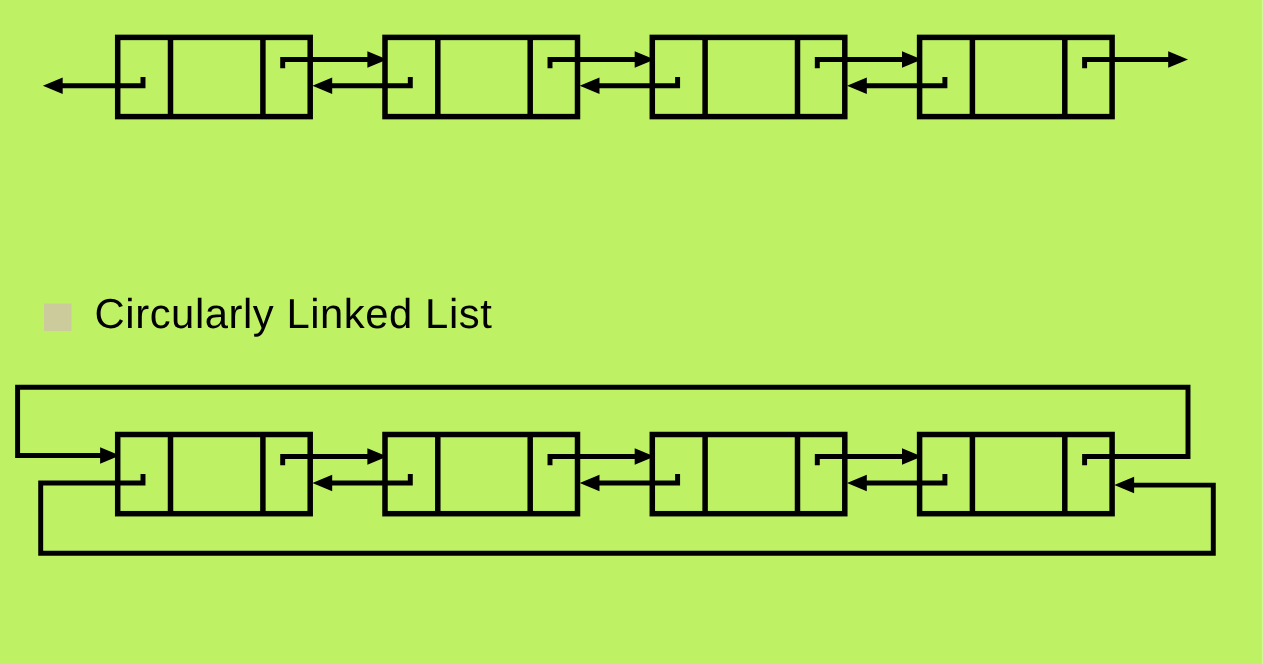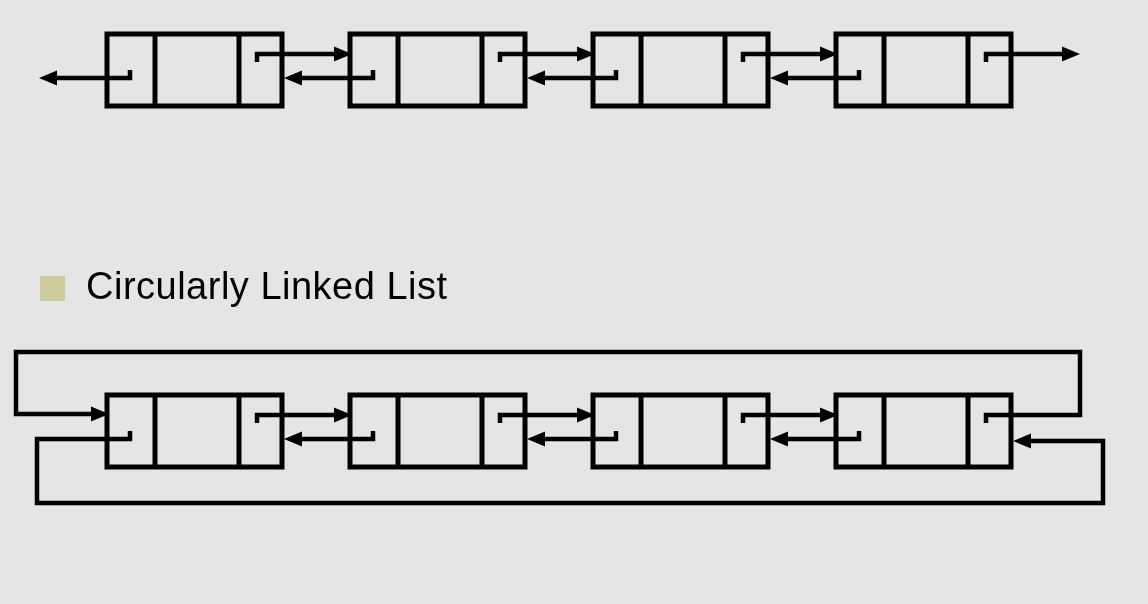--- a/index.html
+++ b/index.html
@@ -1,20 +1,20 @@
 <!DOCTYPE html>
 <html><head>
 <meta charset="utf-8">
 <style>
   html, body { margin: 0; padding: 0; background: #ffffff; }
   .slide {
     position: relative;
     width: 1148px;
     height: 604px;
-    background: #e5e5e5;
+    background: #bef264;
     overflow: hidden;
     font-family: "Liberation Sans", sans-serif;
   }
   .diagram-svg {
     position: absolute;
     left: 0; top: 0;
     width: 1148px; height: 604px;
     display: block;
   }
   .bullet-row {

